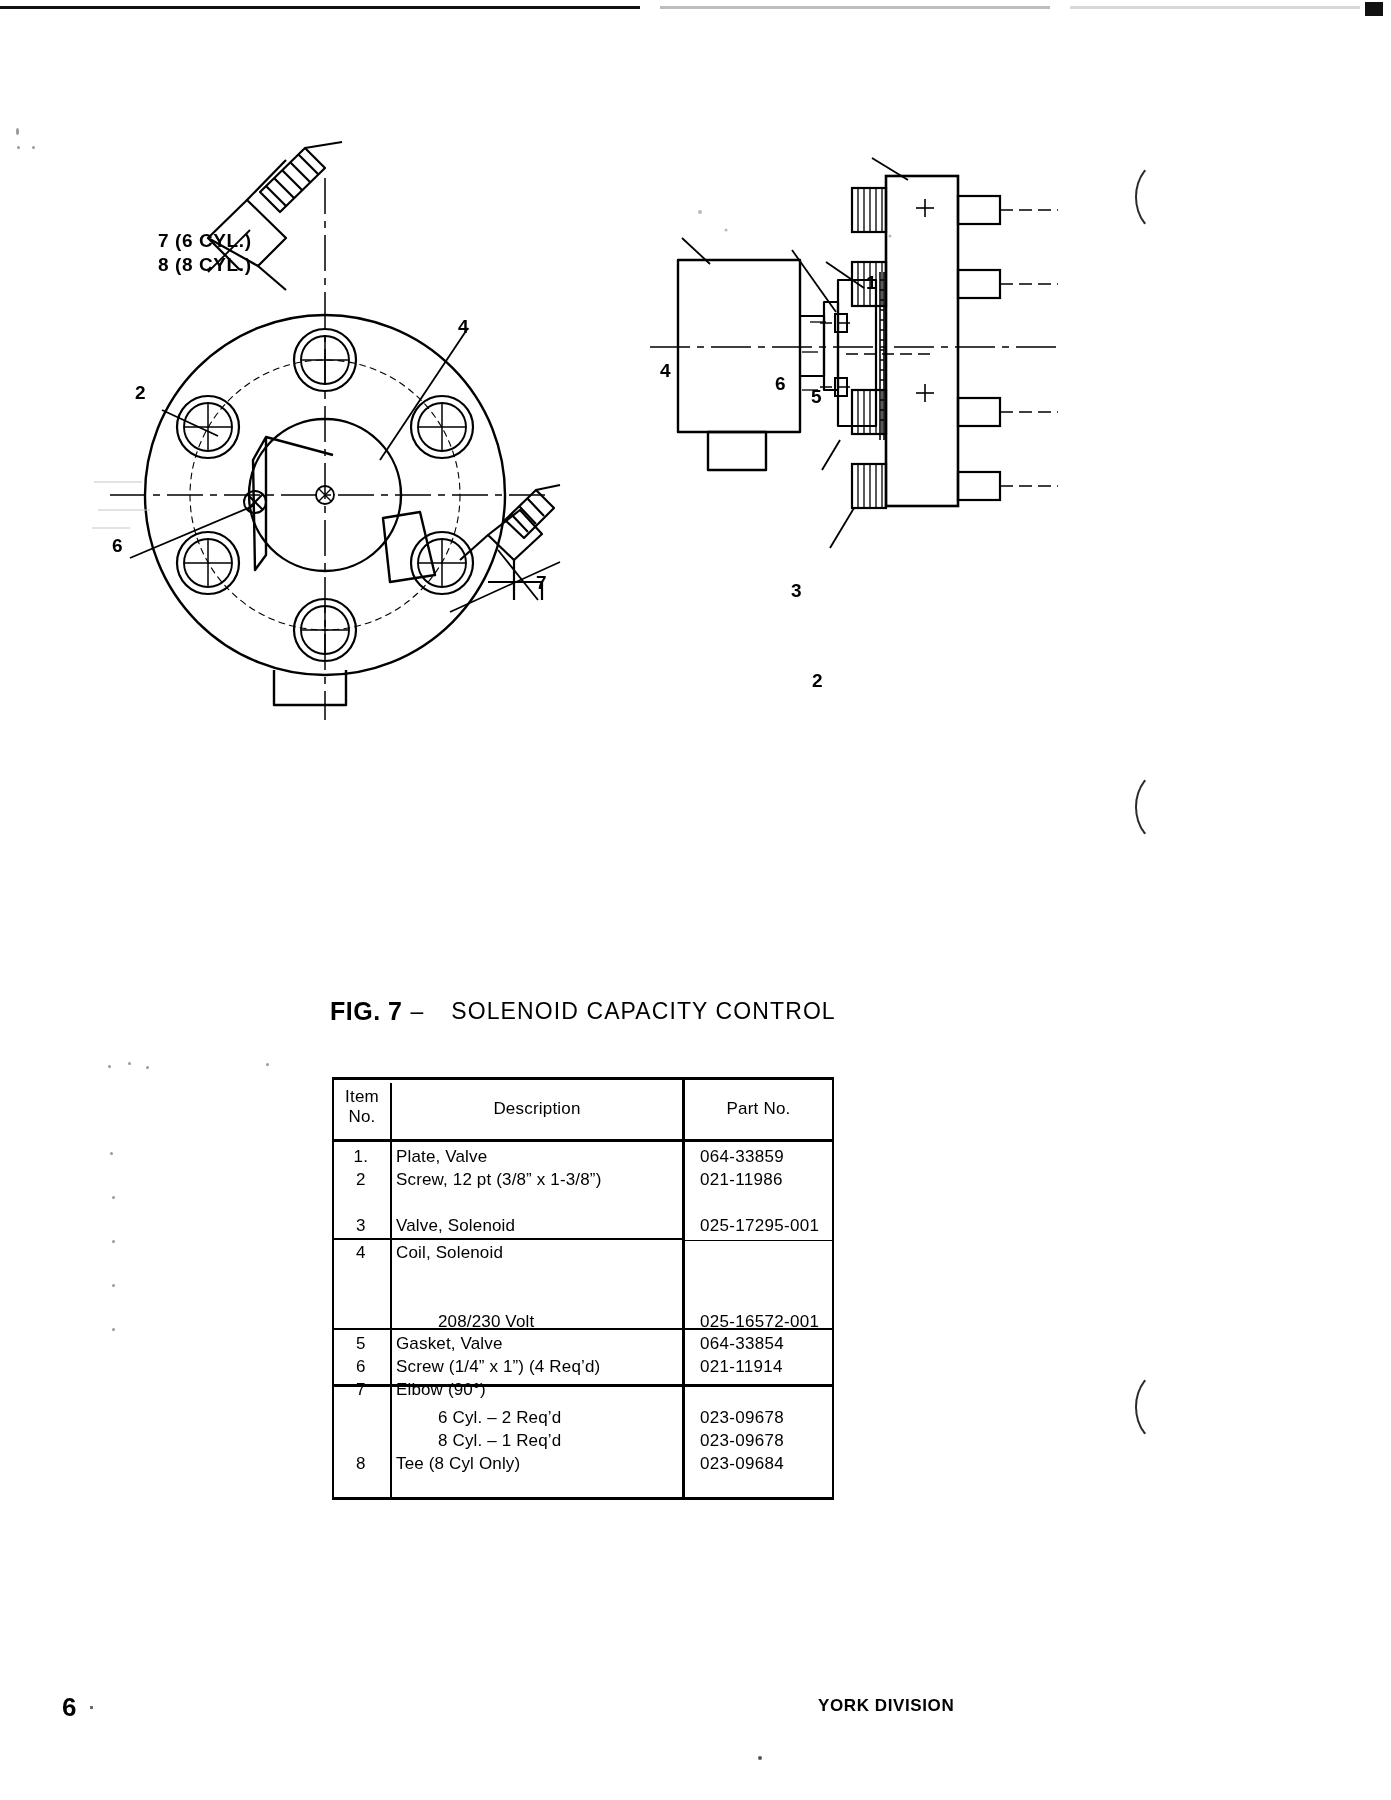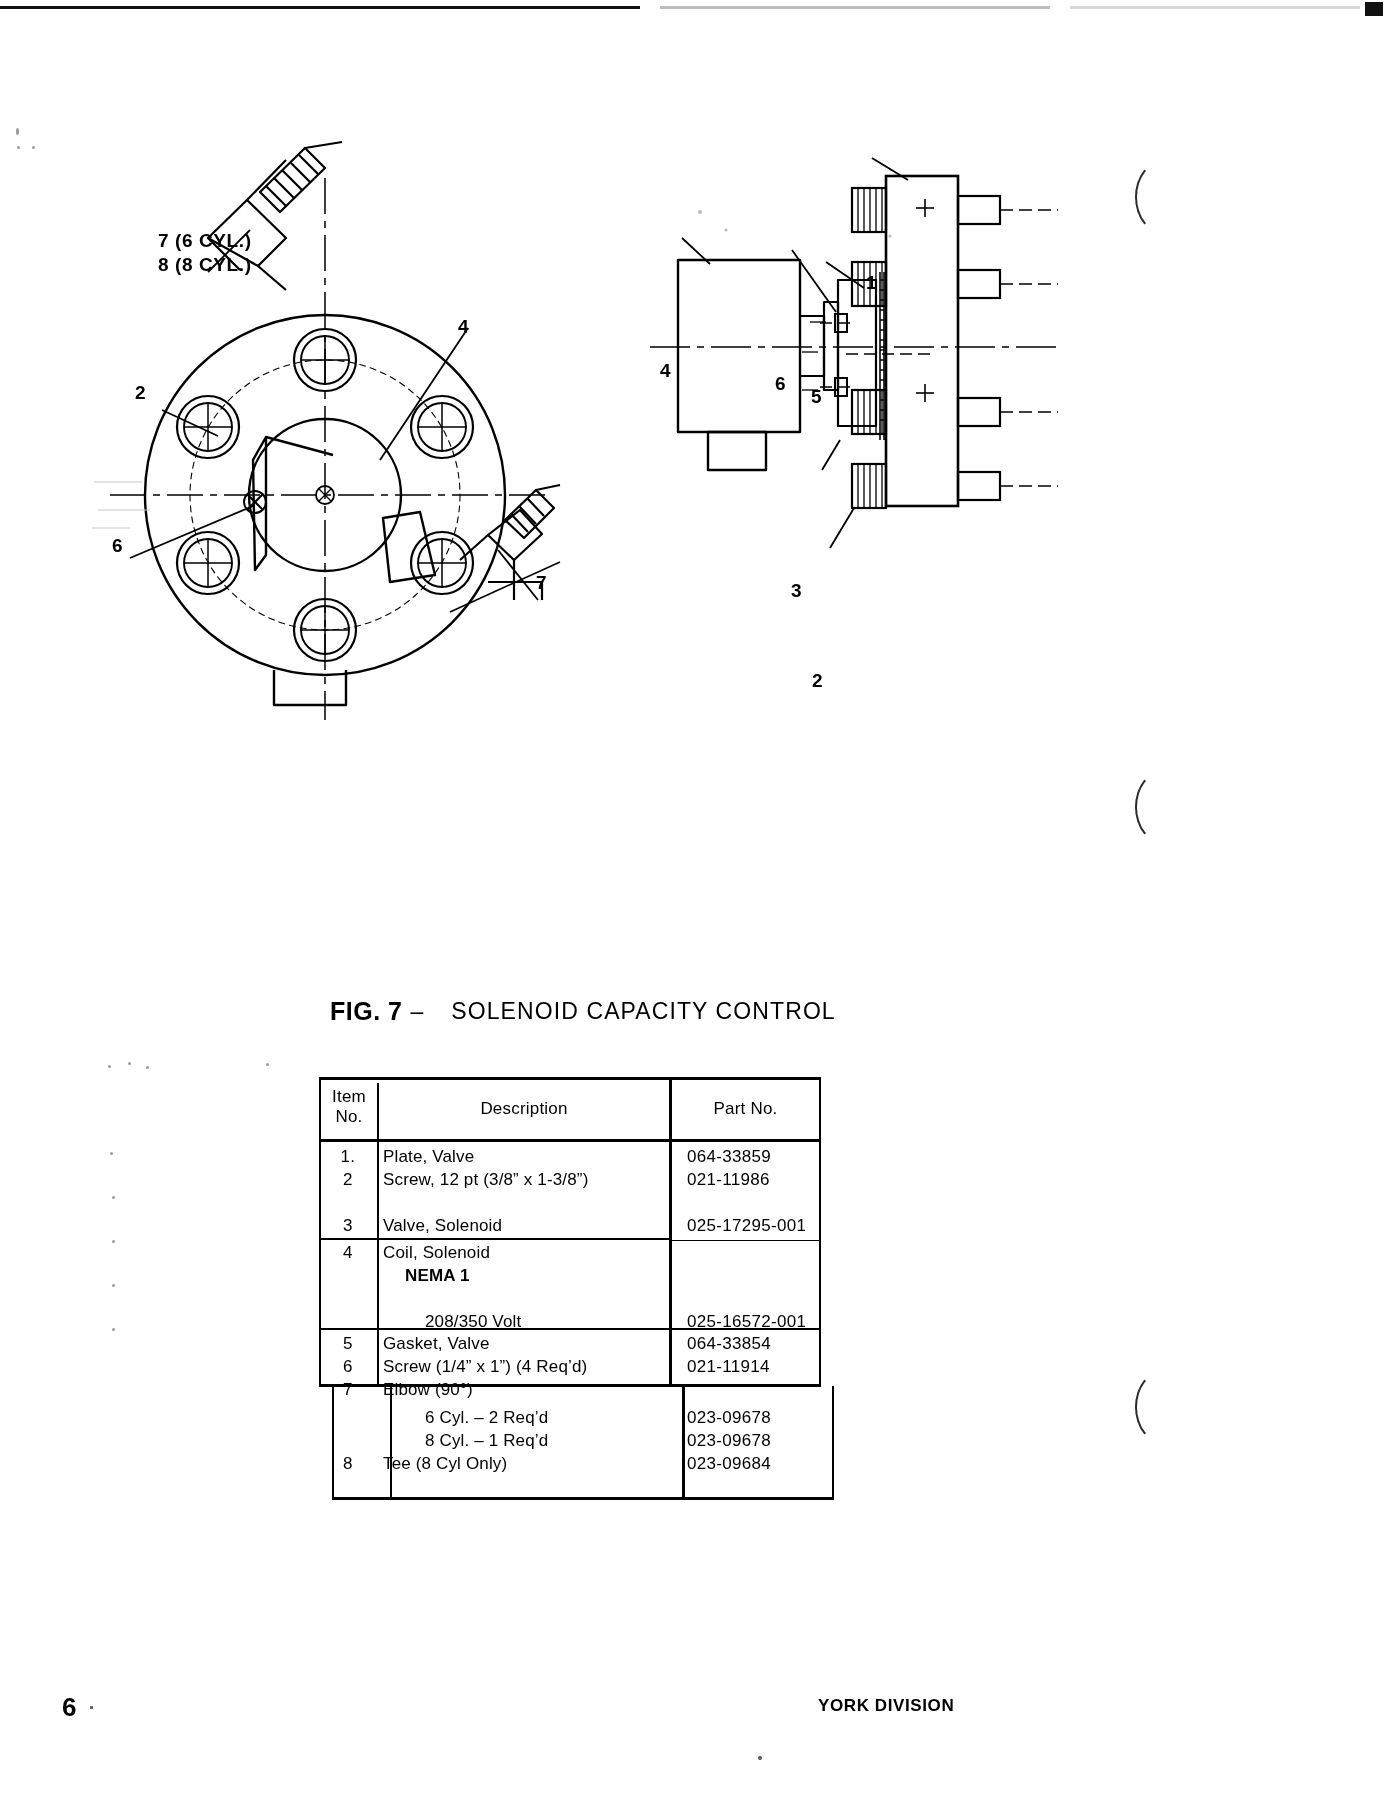--- a/index.html
+++ b/index.html
@@ -108,21 +108,21 @@
     font-size: 23px;
     font-weight: 400;
     letter-spacing: 1.1px;
     margin-left: 121px;
     margin-top: 8px;
   }
 
   .tbl-outer {
     position: absolute;
     top: 1077px;
-    left: 319px;
+    left: 332px;
     width: 502px;
     height: 309px;
   }
 
   
   .rule {
     position: absolute;
     background: #000;
   }
 
@@ -465,28 +465,23 @@
   <div class="cellrow" style="top:139px;">
     <span class="c-item">3</span>
     <span class="c-desc">Valve, Solenoid</span>
     <span class="c-part">025-17295-001</span>
   </div>
   <div class="cellrow" style="top:166px;">
     <span class="c-item">4</span>
     <span class="c-desc">Coil, Solenoid</span>
     <span class="c-part"></span>
   </div>
-  <div class="cellrow" style="top:189px;">
-    <span class="c-item"></span>
-    <span class="c-desc indent1" style="font-weight:700;">NEMA 1</span>
-    <span class="c-part"></span>
-  </div>
   <div class="cellrow" style="top:235px;">
     <span class="c-item"></span>
-    <span class="c-desc indent2">208/350 Volt</span>
+    <span class="c-desc indent2">208/230 Volt</span>
     <span class="c-part">025-16572-001</span>
   </div>
   <div class="cellrow" style="top:257px;">
     <span class="c-item">5</span>
     <span class="c-desc">Gasket, Valve</span>
     <span class="c-part">064-33854</span>
   </div>
   <div class="cellrow" style="top:280px;">
     <span class="c-item">6</span>
     <span class="c-desc">Screw (1/4” x 1”) (4 Req’d)</span>

